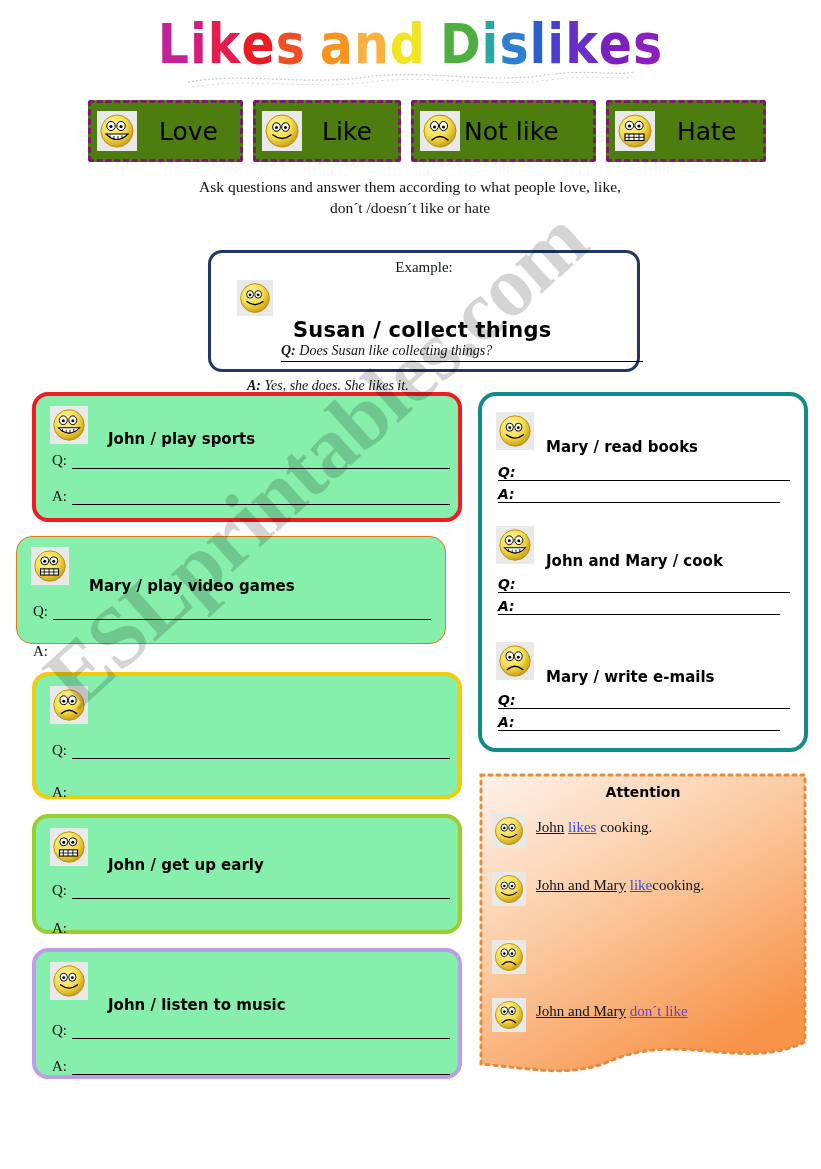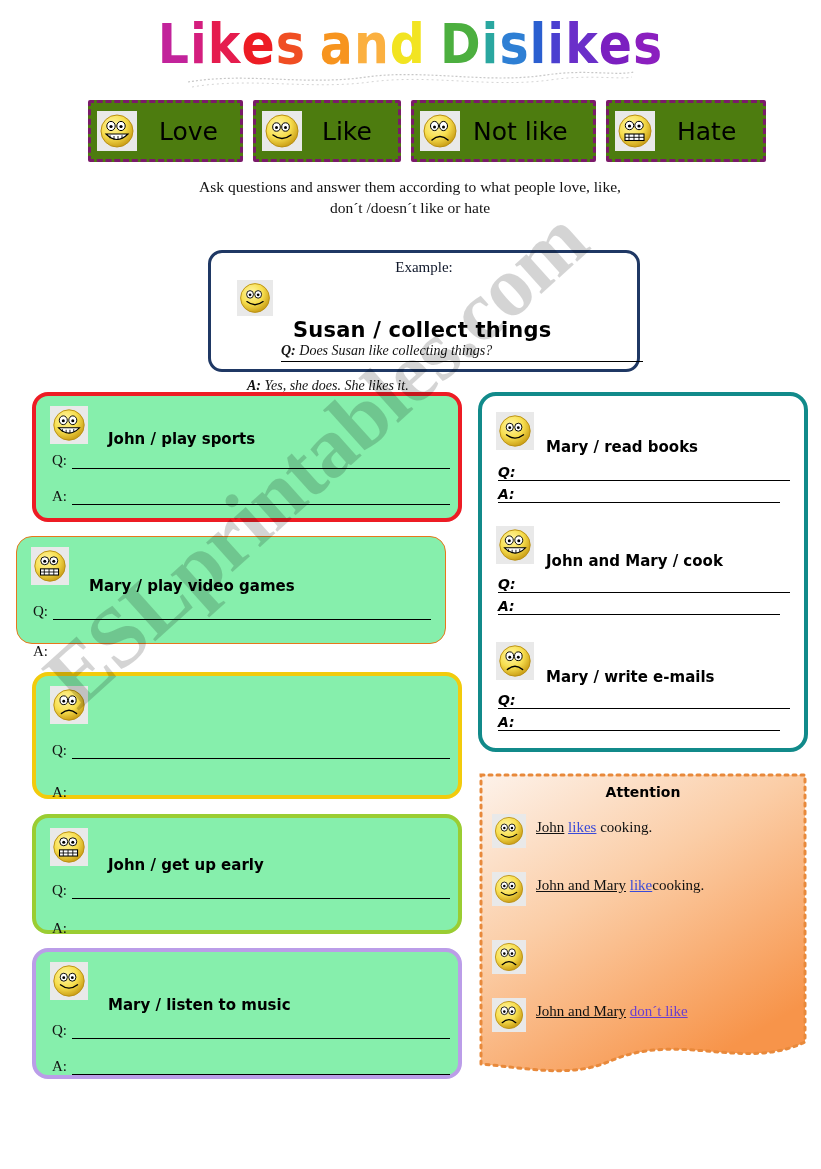--- a/index.html
+++ b/index.html
@@ -58,21 +58,21 @@
   }
   .legend-box.love{width:155px;}
   .legend-box.like{width:148px;}
   .legend-box.notlike{width:185px;}
   .legend-box.hate{width:160px;}
   .legend-label{
     font-family:"DejaVu Sans", sans-serif;
     font-size:25px;color:#000;white-space:nowrap;
     margin-left:10px;font-weight:400;
   }
-  .legend-box.notlike .legend-label{margin-left:13px;}
+  .legend-box.notlike .legend-label{margin-left:4px;}
   .legend-box.love .legend-label{margin-left:22px;}
   .legend-box.like .legend-label{margin-left:20px;}
   .legend-box.hate .legend-label{margin-left:22px;}
 
   
   .instructions{
     position:absolute;left:100px;top:176px;width:620px;
     text-align:center;font-size:15.5px;color:#111;line-height:21px;z-index:3;
   }
 
@@ -437,21 +437,21 @@
               </radialGradient>
             </defs>
             <circle cx="20" cy="20" r="16" fill="url(#fg104)" stroke="#B98F12" stroke-width="1"></circle>
             <ellipse cx="14.5" cy="16" rx="3.8" ry="4.2" fill="#fff" stroke="#000" stroke-width="1"></ellipse>
             <ellipse cx="23.5" cy="16" rx="3.8" ry="4.2" fill="#fff" stroke="#000" stroke-width="1"></ellipse>
             <circle cx="14.5" cy="16.5" r="1.5" fill="#000"></circle>
             <circle cx="23.5" cy="16.5" r="1.5" fill="#000"></circle>
             <path d="M11,24 Q20,31 29,24" fill="none" stroke="#000" stroke-width="1.4" stroke-linecap="round"></path>
           </svg>
         </span>
-        <div class="prompt" style="top:44px">Mary / listen to music</div>
+        <div class="prompt" style="top:44px">John / listen to music</div>
         <div class="line-row" style="top:70px;width:398px;">
           <span class="line-lbl">Q:</span>
           <span class="rule" style="width:378px;"></span>
         </div>
         <div class="line-row" style="top:106px;width:398px;">
           <span class="line-lbl">A:</span>
           <span class="rule" style="width:378px;"></span>
         </div>
       </div>
     </div>

